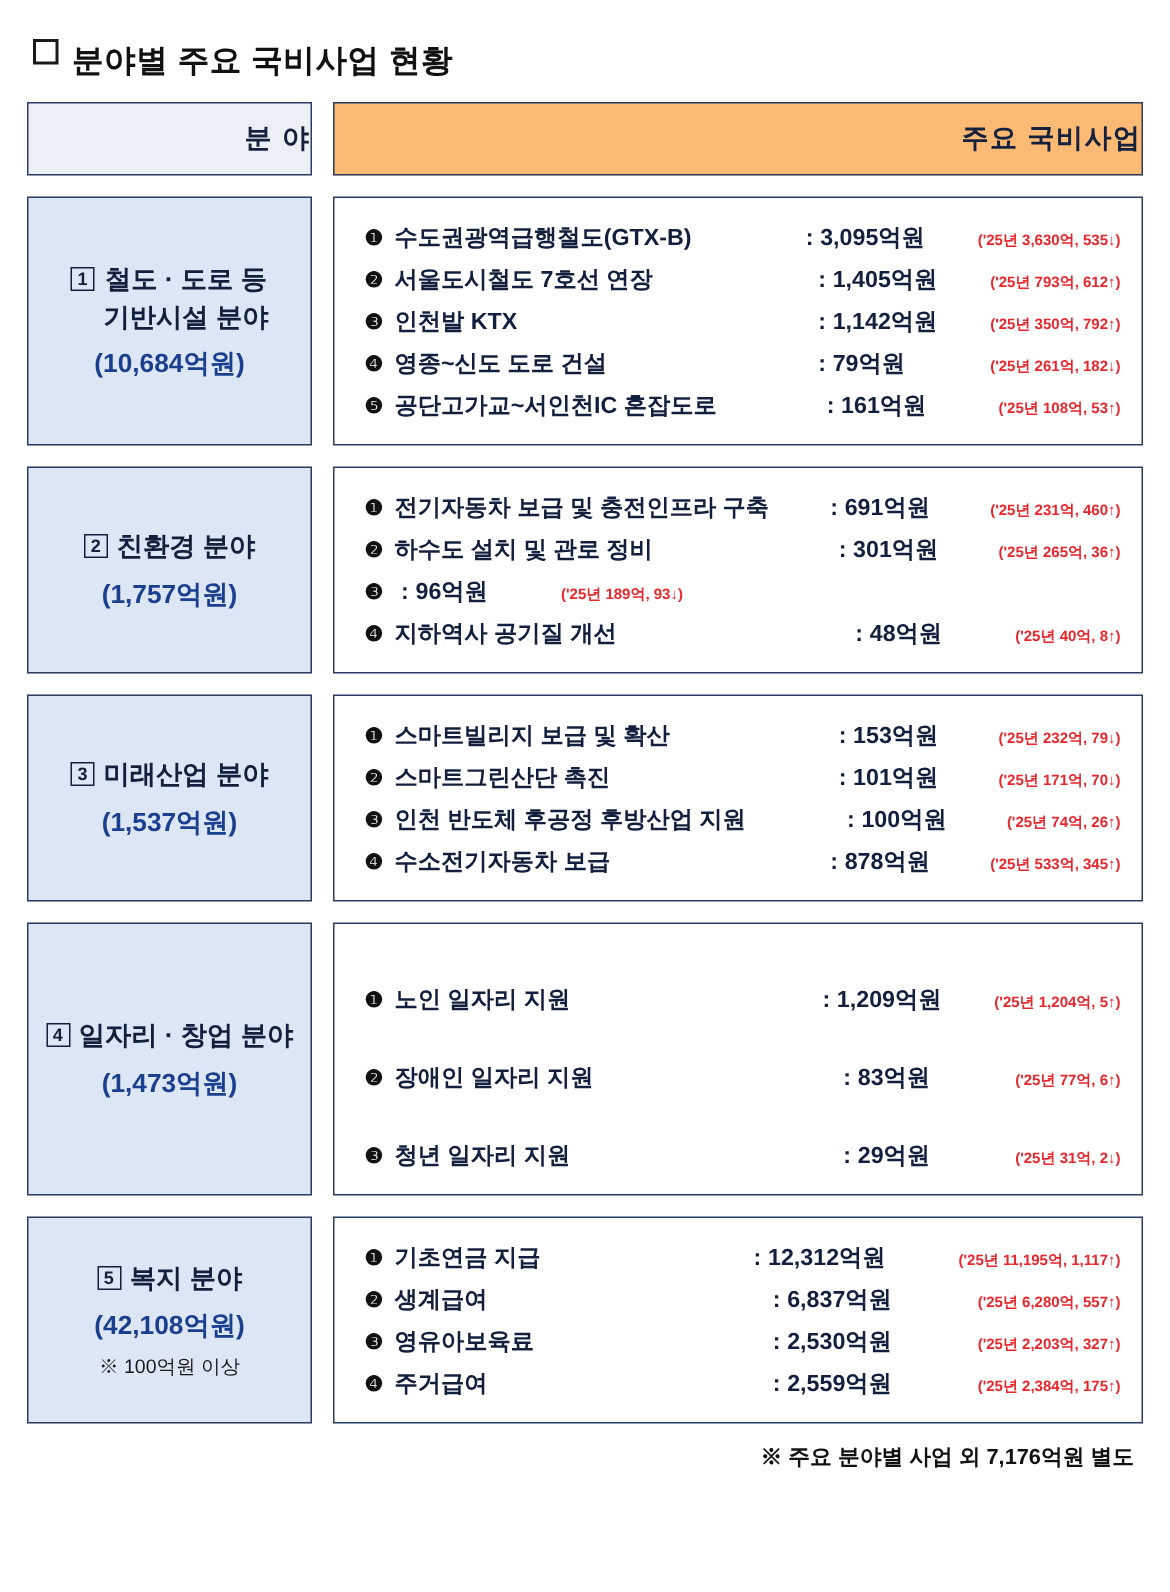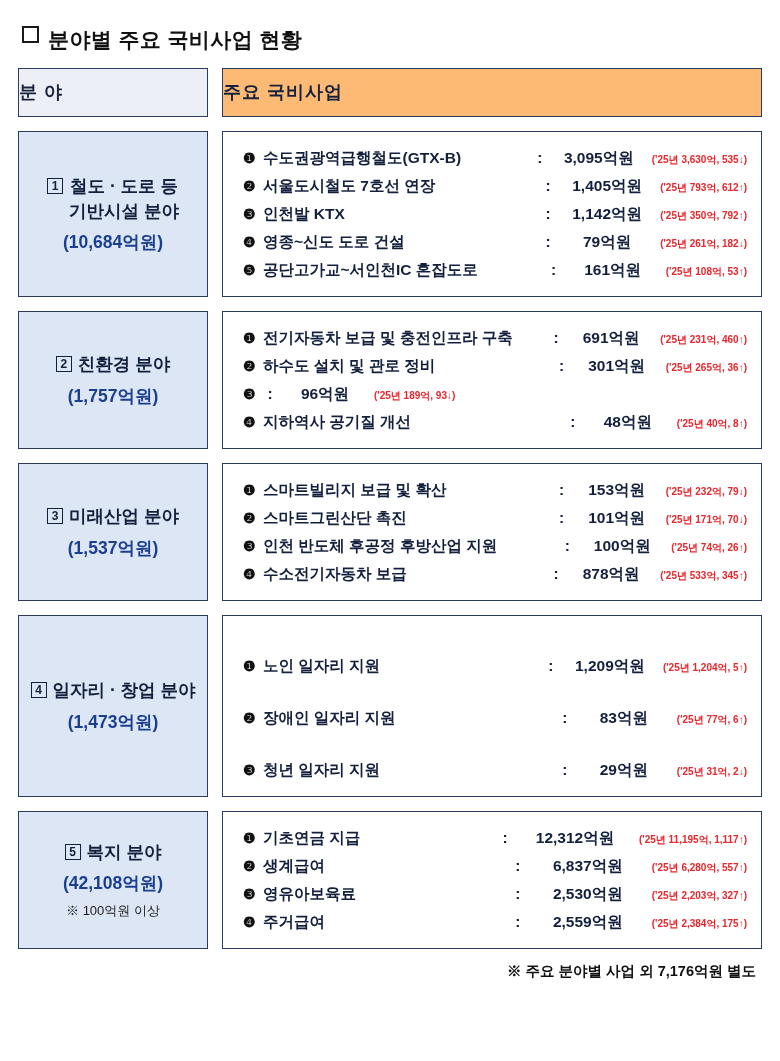--- a/index.html
+++ b/index.html
@@ -59,21 +59,21 @@
     width: 190px;
     flex: 0 0 190px;
   }
   .col-right {
     flex: 1 1 auto;
   }
 
   .hdr-cell {
     border: 1.5px solid #2b3c63;
     background: #eceff5;
-    text-align: left;
+    text-align: right;
     font-size: 18px;
     font-weight: bold;
     color: #15213d;
     padding: 11px 0 12px 0;
     letter-spacing: 1px;
   }
   .hdr-cell.right {
     background: #fdba74;
   }
 
@@ -158,21 +158,21 @@
     flex: 1 1 auto;
   }
   .colon {
     flex: 0 0 auto;
     width: 14px;
     text-align: center;
   }
   .amount {
     flex: 0 0 auto;
     width: 112px;
-    text-align: center;
+    text-align: left;
     font-weight: bold;
     color: #13203d;
   }
   .prev {
     flex: 0 0 auto;
     color: #e8262c;
     font-size: 10px;
     font-weight: bold;
     margin-left: 1px;
     white-space: nowrap;

